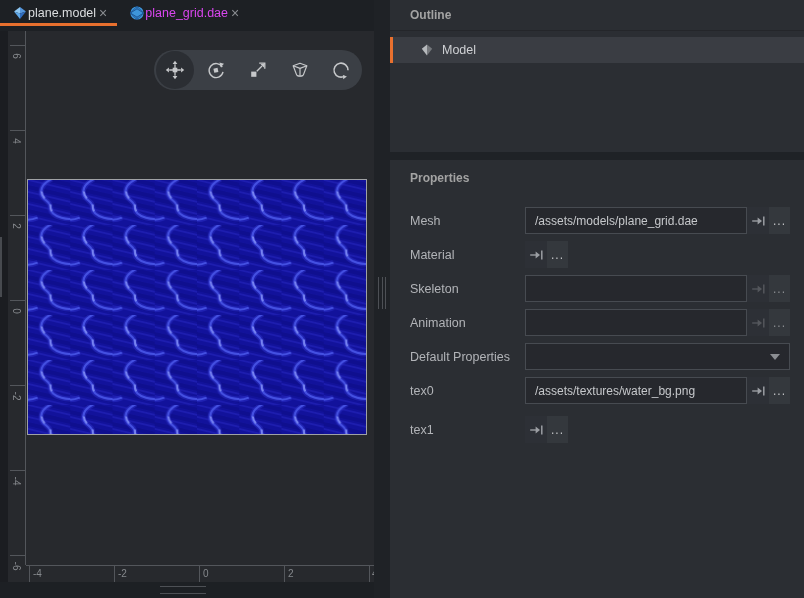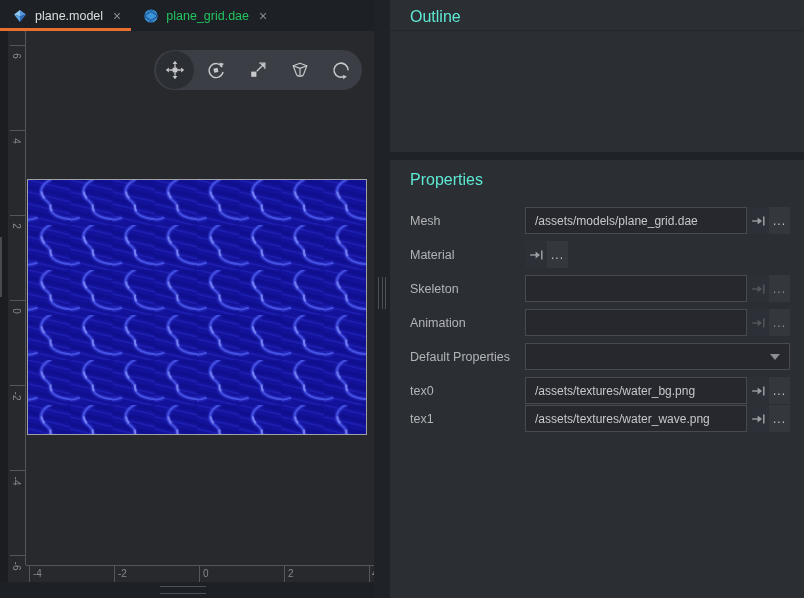--- a/index.html
+++ b/index.html
@@ -1,22 +1,22 @@
 <!DOCTYPE html>
 <html><head>
 <meta charset="utf-8">
 <style>
   html,body{margin:0;padding:0;background:#26282c;}
   .app{position:relative;width:804px;height:598px;overflow:hidden;background:#27292d;
        font-family:"Liberation Sans",sans-serif;-webkit-font-smoothing:antialiased;}
 
   
   .tab-bar{position:absolute;left:0;top:0;width:374px;height:31px;background:#1d2024;display:flex;}
-  .tab{position:relative;display:flex;align-items:center;gap:7px;height:31px;padding:0 10px 0 12px;box-sizing:border-box;cursor:default;}
-  .tab-label{font-size:12.5px;color:#22c55e;white-space:nowrap;}
+  .tab{position:relative;display:flex;align-items:center;height:26px;padding:0 10px 0 12px;box-sizing:border-box;cursor:default;}
+  .tab-label{font-size:12.5px;color:#d946ef;white-space:nowrap;}
   .tab.active .tab-label{color:#dcdee0;}
   .tab-close{color:#8b8e92;font-size:14px;line-height:1;margin-left:3px;}
   .tab-underline{display:none;position:absolute;left:0;bottom:0;width:100%;height:3px;background:#e8702e;}
   .tab.active .tab-underline{display:block;}
 
   
   .left-strip{position:absolute;left:0;top:31px;width:8px;height:567px;background:#1b1d21;}
   .v-thumb{position:absolute;left:0;top:206px;width:2px;height:60px;background:#474a4f;}
 
   
@@ -47,21 +47,21 @@
   .h-grip{position:absolute;left:160px;top:4px;width:46px;height:6px;
           border-top:1px solid #4d5055;border-bottom:1px solid #4d5055;}
 
   
   .splitter{position:absolute;left:374px;top:0;width:16px;height:598px;background:#1f2226;}
   .splitter-grip{position:absolute;left:4px;top:277px;width:8px;height:32px;display:flex;justify-content:space-between;}
   .splitter-grip i{width:1px;height:32px;background:#4d5055;}
 
   
   .right-panel{position:absolute;left:390px;top:0;width:414px;height:598px;background:#2b2e33;}
-  .rp-title{position:absolute;left:20px;font-size:16px;color:#5eead4;}
+  .rp-title{position:absolute;left:20px;font-size:12px;color:#a3a3a3;font-weight:bold;}
   .outline-header{position:absolute;left:0;top:0;width:414px;height:31px;border-bottom:1px solid #24262a;box-sizing:border-box;}
   .outline-row{position:absolute;left:0;top:37px;width:414px;height:26px;background:#3a3d43;
                border-left:3px solid #e8702e;box-sizing:border-box;display:flex;align-items:center;cursor:default;}
   .outline-row svg{margin-left:27px;}
   .outline-row .row-label{margin-left:8px;font-size:12.5px;color:#cfd1d4;}
   .section-sep{position:absolute;left:0;top:152px;width:414px;height:8px;background:#1f2226;}
 
   .prop-row{position:absolute;left:0;width:414px;height:27px;}
   .prop-label{position:absolute;left:20px;top:50%;transform:translateY(-50%);font-size:12.5px;color:#b2b4b8;white-space:nowrap;}
   .input-group{position:absolute;left:135px;top:0;height:27px;display:flex;}
@@ -223,20 +223,27 @@
         <i></i>
       </div>
   </div>
 
   <div class="right-panel">
 
     <div class="outline-header">
       <span class="rp-title" style="top:8px">Outline</span>
     </div>
 
+    <div class="outline-row">
+      <svg width="14" height="14" viewBox="0 0 14 14">
+        <polygon points="7,1.5 1.8,5.8 7,12.5" fill="#b6b9bc"></polygon>
+        <polygon points="7,1.5 12.2,5.8 7,12.5" fill="#74777b"></polygon>
+      </svg>
+      <span class="row-label">Model</span>
+    </div>
 
     <div class="section-sep"></div>
 
     <span class="rp-title" style="top:171px">Properties</span>
 
     <div class="prop-row" style="top:207px">
       <span class="prop-label">Mesh</span>
       <div class="input-group">
         <input class="prop-input" value="/assets/models/plane_grid.dae" style="">
         <button class="goto-btn">
@@ -310,24 +317,23 @@
           <svg width="16" height="16" viewBox="0 0 16 16">
             <path class="st" d="M2.2 8h8" stroke-width="1.4"></path>
             <path d="M7.6 4.6 12 8l-4.4 3.4z" stroke="none"></path>
             <path class="st" d="M13.8 3.4v9.2" stroke-width="1.5"></path>
           </svg>
         </button>
         <button class="dots-btn">...</button>
       </div>
     </div>
 
-    <div class="prop-row" style="top:405px">
+    <div class="prop-row" style="top:416px">
       <span class="prop-label">tex1</span>
       <div class="input-group">
-        <input class="prop-input" value="/assets/textures/water_wave.png" style="">
         <button class="goto-btn">
           <svg width="16" height="16" viewBox="0 0 16 16">
             <path class="st" d="M2.2 8h8" stroke-width="1.4"></path>
             <path d="M7.6 4.6 12 8l-4.4 3.4z" stroke="none"></path>
             <path class="st" d="M13.8 3.4v9.2" stroke-width="1.5"></path>
           </svg>
         </button>
         <button class="dots-btn">...</button>
       </div>
     </div>

